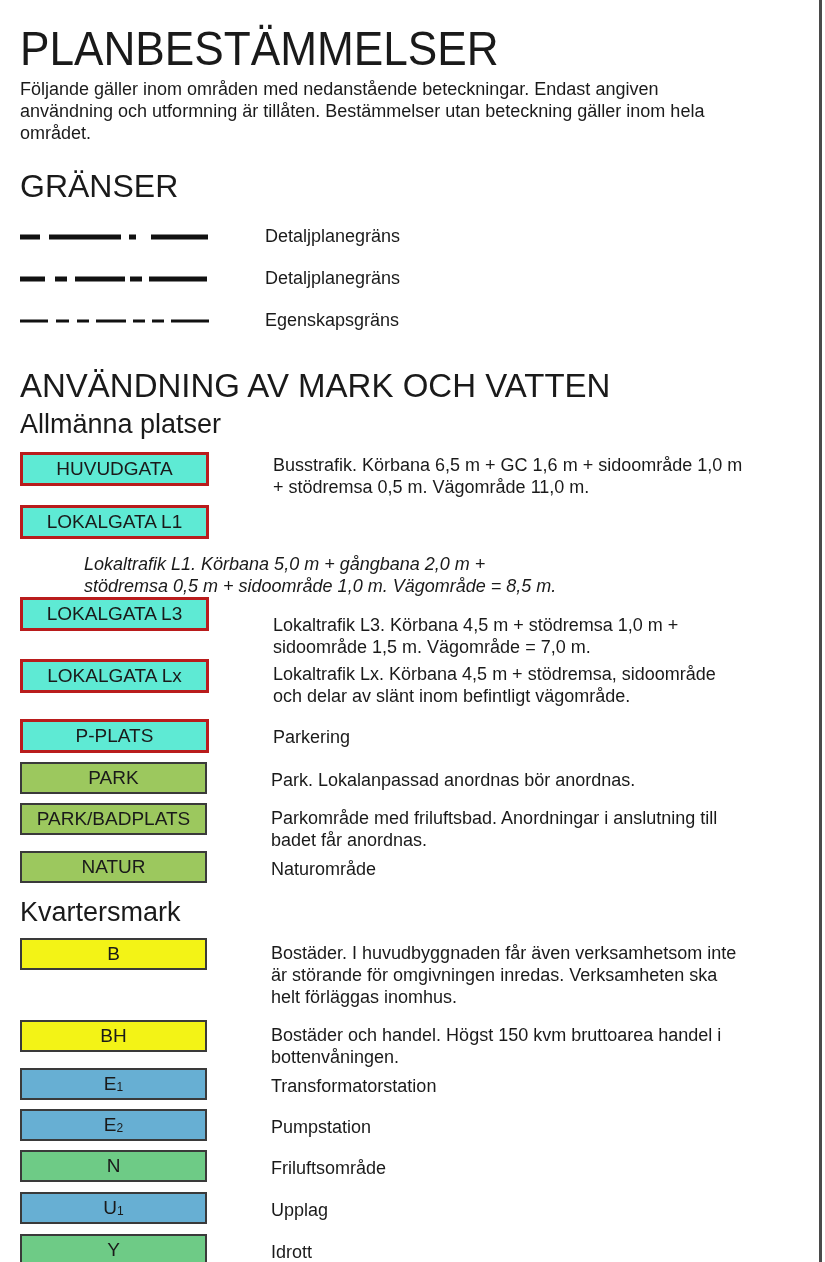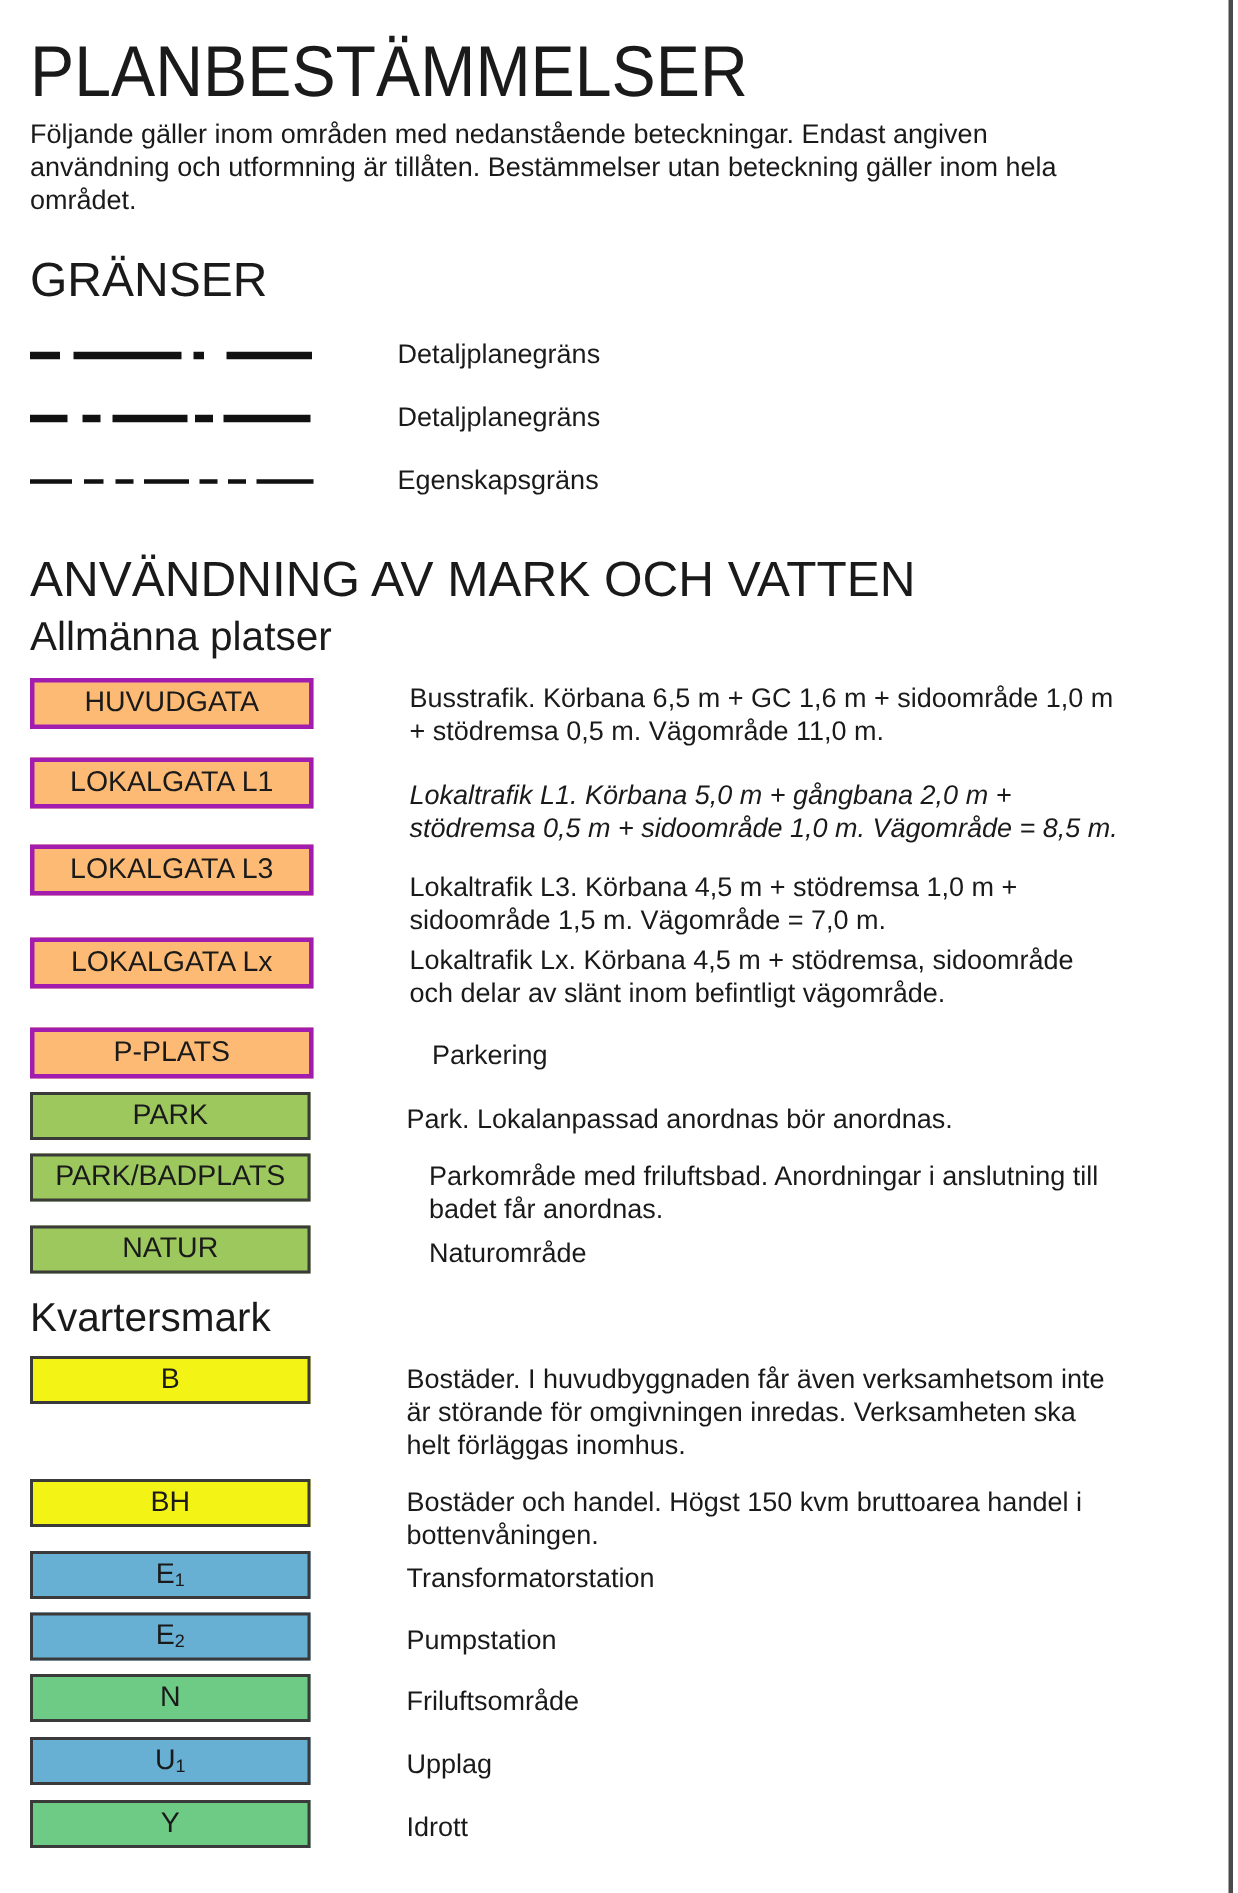--- a/index.html
+++ b/index.html
@@ -56,42 +56,42 @@
   .legend-row{
     display:flex;align-items:flex-start;
   }
   .code-box{
     width:183px;height:28px;
     display:flex;align-items:center;justify-content:center;
     font-size:19px;
     flex:0 0 auto;
     box-sizing:content-box;
   }
-  .box-white{background:#fdba74;border:3px solid #a21caf;align-items:center;}
+  .box-white{background:#5eead4;border:3px solid #b91c1c;align-items:center;}
   .box-green{background:#9CC85E;border:2px solid #3a3a3a;}
   .box-emerald{background:#6ECB86;border:2px solid #3a3a3a;}
   .box-blue{background:#67AFD3;border:2px solid #3a3a3a;}
   .box-yellow{background:#F3F316;border:2px solid #3a3a3a;}
   .subscript{font-size:12px;align-self:flex-end;padding-bottom:4px;}
   .desc{
     margin-left:64px;
     font-size:18px;line-height:22px;
     white-space:pre-line;
     width:560px;
   }
   .pt2{padding-top:2px;}
   .pt4{padding-top:4px;}
   .pt7{padding-top:7px;}
   .pt14{padding-top:14px;font-style:italic;}
   .pt16{padding-top:17px;}
   .mh53{min-height:53px;}
-  .mh51{min-height:51px;}
+  .mh51{min-height:51px;flex-direction:column;}
   .mh62{min-height:62px;}
   .mh60{min-height:60px;}
-  .mh43{min-height:43px;gap:15px;}
+  .mh43{min-height:43px;}
   .mh41{min-height:41px;}
   .mh42{min-height:42px;}
   .mh47{min-height:47px;}
   .mh82{min-height:82px;}
   .mh36{min-height:36px;}
 </style>
 </head>
 <body>
 
 <div class="page">

